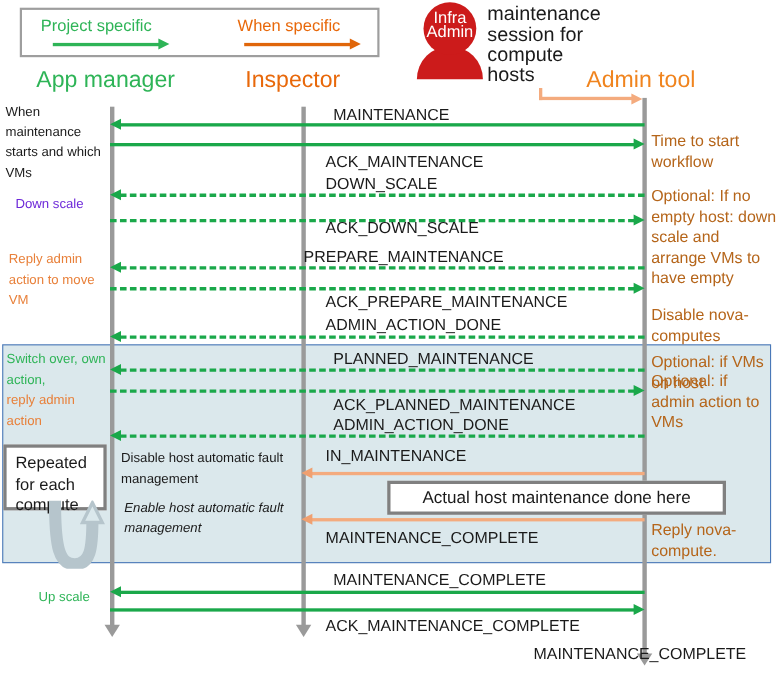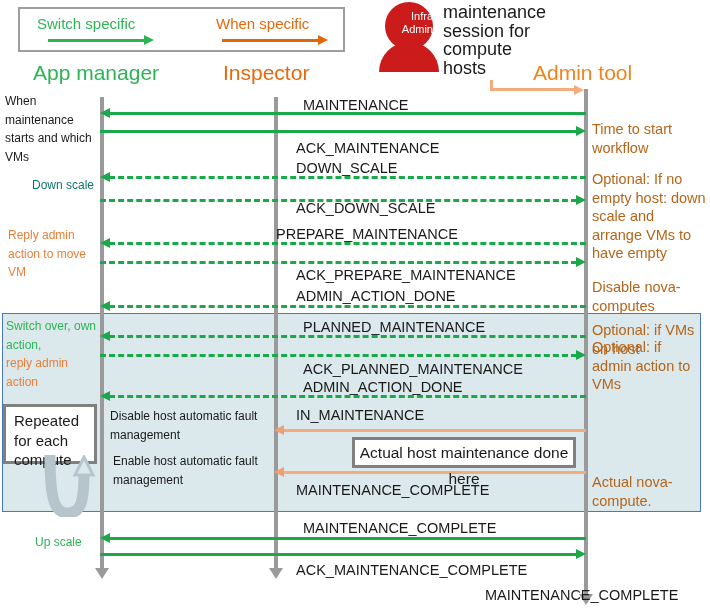--- a/index.html
+++ b/index.html
@@ -29,21 +29,21 @@
   #legend-admin-arrow .shaft{background:#e0660a;}
   #legend-admin-arrow .head{border-left:10px solid #e0660a;}
 
   
   #infra-admin-figure{left:378px;top:2px;width:62px;height:62px;}
   #infra-admin-head{position:absolute;left:7px;top:0;width:48px;height:48px;
     border-radius:50%;background:#cc1b1b;}
   #infra-admin-body{position:absolute;left:1px;top:40px;width:60px;height:30px;
     background:#cc1b1b;border-radius:30px 30px 0 0;}
   #infra-admin-head-label{position:absolute;left:7px;top:8px;width:48px;
-    text-align:right;color:#ffffff;font-size:11px;line-height:13px;}
+    text-align:center;color:#ffffff;font-size:15px;line-height:13px;}
   #infra-admin-caption{left:443px;top:3px;width:110px;font-size:18px;line-height:18.5px;color:#1a1a1a;}
 
   
   .participant{font-size:21px;line-height:22px;white-space:nowrap;}
   #participant-app-manager{left:33px;top:62px;color:#2eb457;}
   #participant-inspector{left:223px;top:62px;color:#e8680a;}
   #participant-admin-tool{left:533px;top:62px;color:#f0841e;}
 
   
   .lifeline{width:4px;background:#9a9a9a;}
@@ -80,39 +80,39 @@
   .msg-label{font-size:14.5px;line-height:18px;white-space:nowrap;color:#1a1a1a;}
 
   
   .note-left{font-size:12px;line-height:18.5px;}
   .note-right{font-size:14.5px;line-height:18.5px;color:#b5651a;}
 
   
   .callout{border:3px solid #808080;background:#ffffff;box-sizing:border-box;
     font-size:15px;line-height:19.5px;color:#1a1a1a;}
   #repeat-note-box{left:3px;top:404px;width:94px;height:60px;padding:4px 0 0 8px;}
-  #actual-maintenance-box{left:352px;top:437px;width:224px;height:31px;
+  #actual-maintenance-box{left:352px;top:437px;width:308px;height:31px;
     text-align:center;line-height:26px;font-size:15.5px;}
 
   
   #loop-arrow{left:28px;top:455px;width:80px;height:62px;}
 
   
   #admin-entry-arrow{left:490px;top:80px;width:96px;height:14px;}
   #admin-entry-arrow .vert{position:absolute;left:0;top:0;width:3px;height:11px;background:#f4ab7e;}
   #admin-entry-arrow .horiz{position:absolute;left:0;top:8px;height:3px;width:85px;background:#f4ab7e;}
   #admin-entry-arrow .head{position:absolute;left:84px;top:4.5px;width:0;height:0;
     border-top:5.5px solid transparent;border-bottom:5.5px solid transparent;
     border-left:10px solid #f4ab7e;}
 </style>
 </head>
 <body>
 
 <div class="abs" id="legend"></div>
-<div class="abs legend-label" id="legend-project-label">Switch specific</div>
+<div class="abs legend-label" id="legend-project-label">Project specific</div>
 <div class="abs legend-arrow" id="legend-project-arrow">
   <span class="shaft"></span>
     <span class="head"></span>
 </div>
 <div class="abs legend-label" id="legend-admin-label">When specific</div>
 <div class="abs legend-arrow" id="legend-admin-arrow">
   <span class="shaft"></span>
     <span class="head"></span>
 </div>
 
@@ -139,21 +139,21 @@
 <div class="abs lifeline-end" id="lifeline-end-inspector"></div>
 <div class="abs lifeline-end" id="lifeline-end-admin-tool"></div>
 
 <div class="abs" id="admin-entry-arrow">
   <span class="vert"></span>
     <span class="horiz"></span>
     <span class="head"></span>
 </div>
 
 <div class="abs note-left" style="left:5px;top:92px;width:94px;color:#1a1a1a;">When maintenance starts and which VMs</div>
-<div class="abs note-left" style="left:32px;top:176px;width:84px;color:#0f766e;">Down scale</div>
+<div class="abs note-left" style="left:14px;top:176px;width:84px;color:#6d28d9;">Down scale</div>
 <div class="abs note-left" style="left:8px;top:226px;width:94px;color:#e8803a;">Reply admin action to move VM</div>
 <div class="abs note-left" style="left:6px;top:317px;width:95px;color:#2eb457;">Switch over, own action,</div>
 <div class="abs note-left" style="left:6px;top:354px;width:95px;color:#e8803a;">reply admin action</div>
 <div class="abs note-left" style="left:35px;top:533px;width:78px;color:#2eb457;">Up scale</div>
 
 <div class="abs callout" id="repeat-note-box">Repeated for each compute</div>
 <svg class="abs" id="loop-arrow" viewBox="0 0 80 62">
   <path d="M22 0 C22 44, 26 58, 40 58 C54 58, 56 44, 56 18" fill="none" stroke="#b6c5cc" stroke-width="11"></path>
   <polygon points="56,2 47,20 65,20" fill="#dbe8ec" stroke="#b6c5cc" stroke-width="3"></polygon>
 </svg>
@@ -226,34 +226,34 @@
 
 <div class="abs msg orange left" style="left:274px;top:467px;width:312px;">
   <span class="shaft"></span>
     <span class="head"></span>
 </div>
 <div class="abs msg-label" style="left:296px;top:481px;">MAINTENANCE_COMPLETE</div>
 
 <div class="abs callout" id="actual-maintenance-box">Actual host maintenance done here</div>
 
 <div class="abs note-left" style="left:110px;top:407px;width:170px;color:#1a1a1a;">Disable host automatic fault management</div>
-<div class="abs note-left" style="left:113px;top:452px;width:170px;color:#1a1a1a;">Enable host automatic fault management</div>
+<div class="abs note-left" style="left:113px;top:452px;width:170px;color:#1a1a1a;font-style:italic;">Enable host automatic fault management</div>
 
 <div class="abs msg-label" style="left:303px;top:519px;">MAINTENANCE_COMPLETE</div>
 <div class="abs msg green left" style="left:100px;top:533px;width:486px;">
   <span class="shaft"></span>
     <span class="head"></span>
 </div>
 
 <div class="abs msg green right" style="left:100px;top:549px;width:486px;">
   <span class="shaft"></span>
     <span class="head"></span>
 </div>
 <div class="abs msg-label" style="left:296px;top:561px;">ACK_MAINTENANCE_COMPLETE</div>
 
 <div class="abs msg-label" style="left:485px;top:586px;">MAINTENANCE_COMPLETE</div>
 
 <div class="abs note-right" style="left:592px;top:120px;width:116px;">Time to start workflow</div>
 <div class="abs note-right" style="left:592px;top:170px;width:116px;">Optional: If no empty host: down scale and arrange VMs to have empty</div>
 <div class="abs note-right" style="left:592px;top:278px;width:112px;">Disable nova-computes</div>
 <div class="abs note-right" style="left:592px;top:321px;width:112px;">Optional: if VMs on host</div>
 <div class="abs note-right" style="left:592px;top:338px;width:112px;">Optional: if admin action to VMs</div>
-<div class="abs note-right" style="left:592px;top:473px;width:110px;">Actual nova-compute.</div>
+<div class="abs note-right" style="left:592px;top:473px;width:110px;">Reply nova-compute.</div>
 
 </body></html>

